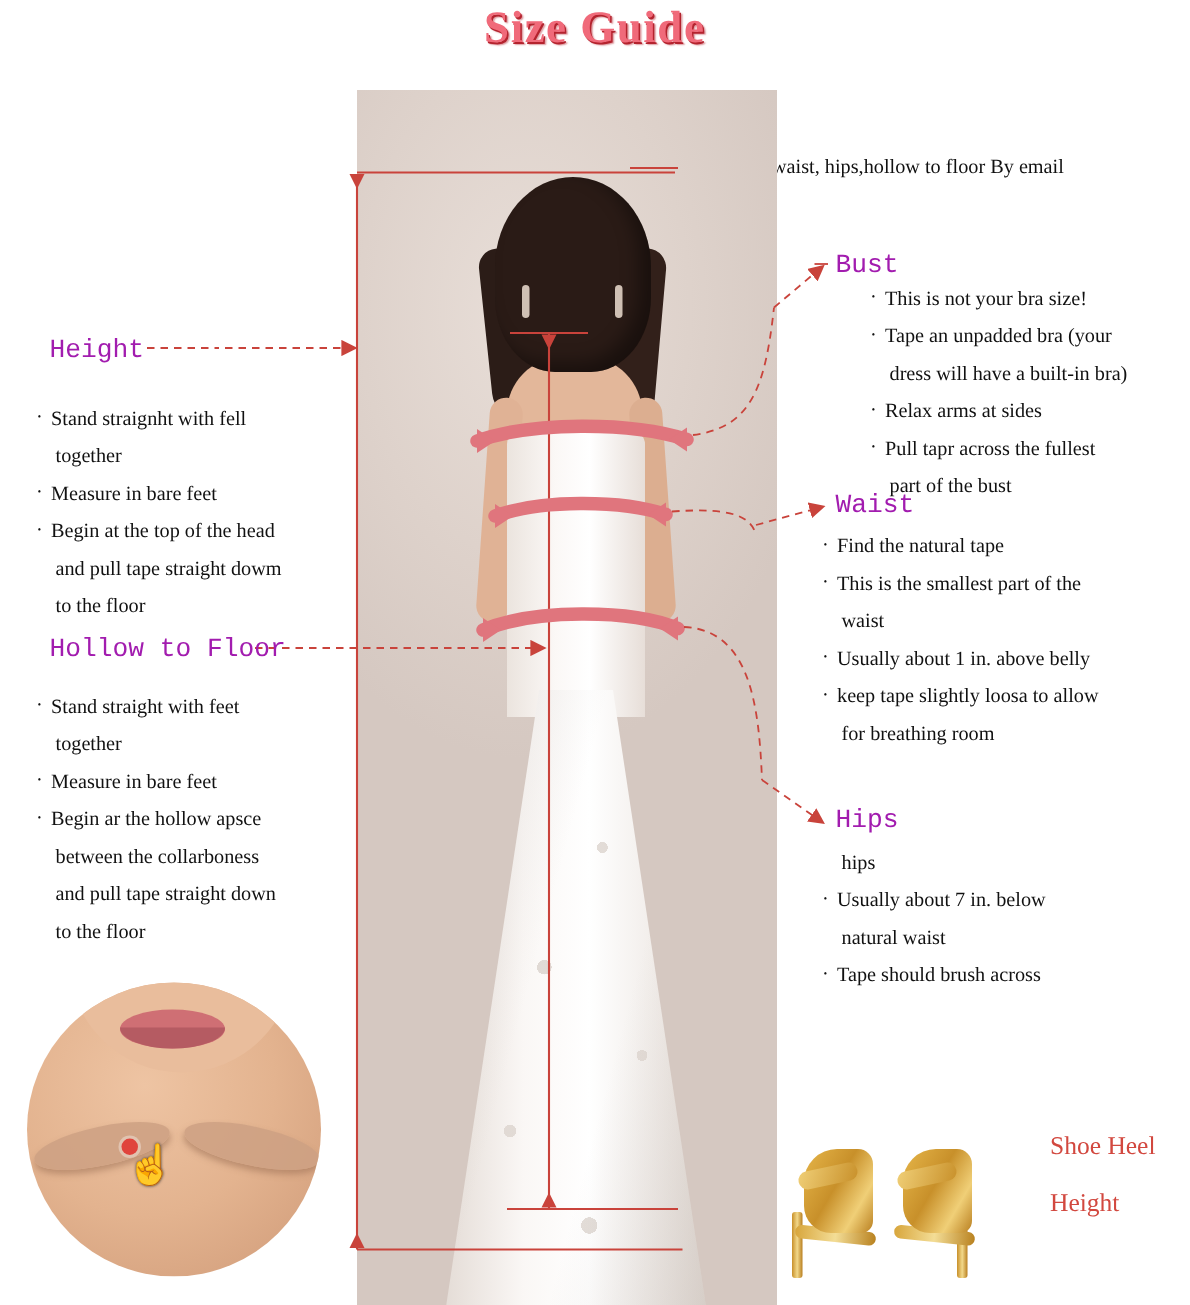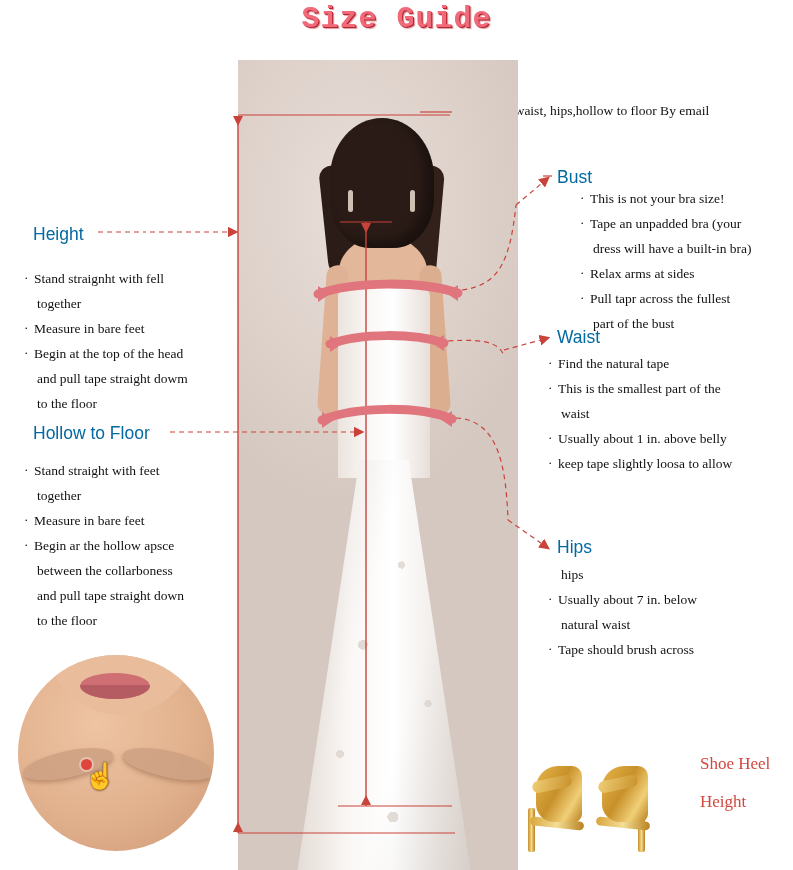--- a/index.html
+++ b/index.html
@@ -18,21 +18,21 @@
     overflow: hidden;
   }
 
   
   #title {
     position: absolute;
     left: 0;
     top: 2px;
     width: 793px;
     text-align: center;
-    font-family: Liberation Mono, monospace;
+    font-family: Liberation Serif, serif;
     font-weight: bold;
     font-size: 30px;
     letter-spacing: 1px;
     color: #f06a7a;
     text-shadow: 1px 1px 0 #b4232e, 2px 2px 1px rgba(180,35,46,0.45);
   }
 
   
   #top-note {
     position: absolute;
@@ -210,22 +210,22 @@
     left: 0;
     top: 0;
     width: 793px;
     height: 870px;
     pointer-events: none;
   }
 
   
   .head {
     position: absolute;
-    color: #0369a1;
-    font-family: Liberation Sans, sans-serif;
+    color: #a21caf;
+    font-family: Liberation Mono, monospace;
     font-size: 17.5px;
     white-space: nowrap;
   }
   .block {
     position: absolute;
     color: #111;
     font-family: "Liberation Serif", serif;
     font-size: 13.5px;
     line-height: 25px;
   }
@@ -535,20 +535,21 @@
     <div class="cont">part of the bust</div>
   </div>
 
   <div class="head" id="waist-head">Waist</div>
   <div class="block" id="waist-block">
     <div class="li">Find the natural tape</div>
     <div class="li">This is the smallest part of the</div>
     <div class="cont">waist</div>
     <div class="li">Usually about 1 in. above belly</div>
     <div class="li">keep tape slightly loosa to allow</div>
+    <div class="cont">for breathing room</div>
   </div>
 
   <div class="head" id="hips-head">Hips</div>
   <div class="block" id="hips-block">
     <div class="cont">hips</div>
     <div class="li">Usually about 7 in. below</div>
     <div class="cont">natural waist</div>
     <div class="li">Tape should brush across</div>
   </div>
 

